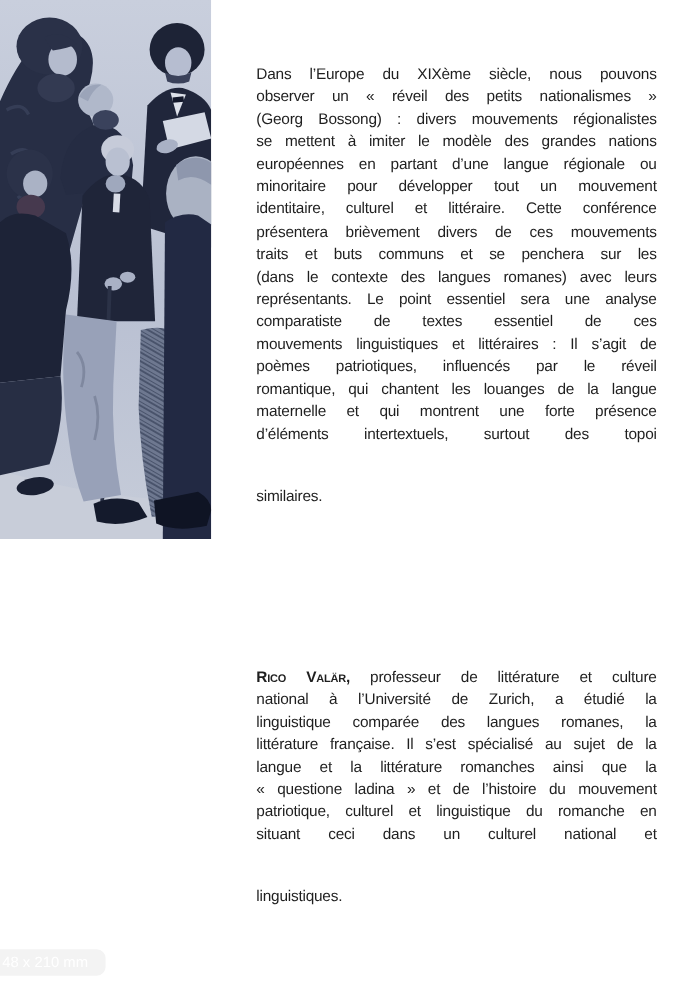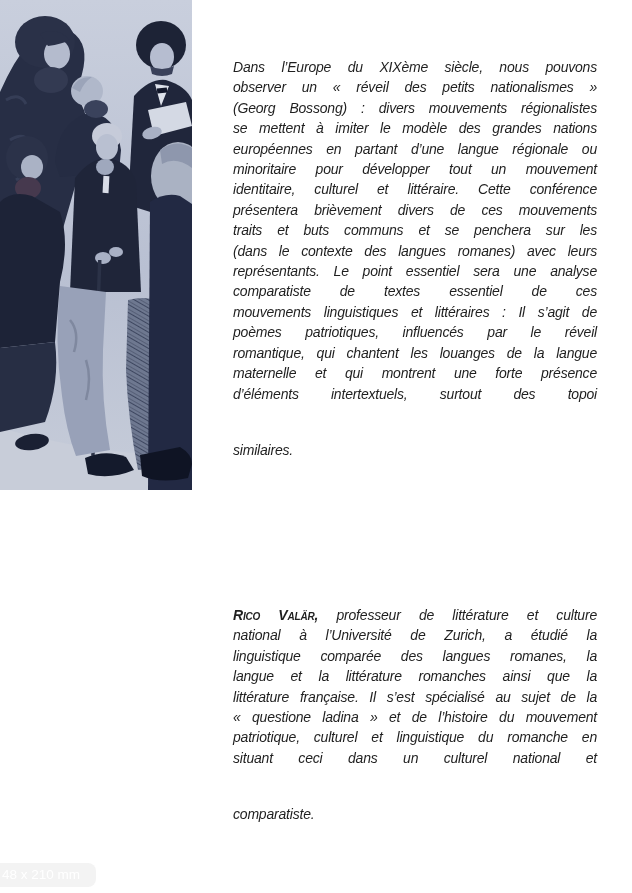--- a/index.html
+++ b/index.html
@@ -31,21 +31,20 @@
     color: var(--text-color, #1f1f1f);
     font-size: 14px;
     letter-spacing: -0.2px;
   }
   .abstract-block { top: 57px; }
   .bio-block { top: 605px; }
   .tline {
     line-height: 20.4px;
     text-align: justify;
     text-align-last: justify;
-    font-style: italic;
   }
   .tline.last { text-align-last: left; margin-top: 36px; }
   .speaker-name {
     font-weight: bold;
     font-variant: small-caps;
   }
   .size-tooltip {
     position: absolute;
     left: 0;
     top: 863px;
@@ -151,24 +150,24 @@
       <div class="tline">maternelle et qui montrent une forte présence</div>
       <div class="tline">d’éléments intertextuels, surtout des topoi</div>
       <div class="tline last">similaires.</div>
     </div>
 
   <div class="textblock bio-block">
     <div class="tline"><span class="speaker-name">Rico Valär,</span><span> professeur de littérature et culture</span></div>
     <div>
         <div class="tline">national à l’Université de Zurich, a étudié la</div>
         <div class="tline">linguistique comparée des langues romanes, la</div>
+        <div class="tline">littérature française. Il s’est spécialisé au sujet de la</div>
         <div class="tline">langue et la littérature romanches ainsi que la</div>
-        <div class="tline">littérature française. Il s’est spécialisé au sujet de la</div>
         <div class="tline">« questione ladina » et de l’histoire du mouvement</div>
         <div class="tline">patriotique, culturel et linguistique du romanche en</div>
         <div class="tline">situant ceci dans un culturel national et</div>
-        <div class="tline last">comparatiste.</div>
+        <div class="tline last">linguistiques.</div>
       </div>
   </div>
 
   <div class="size-tooltip">48 x 210 mm</div>
 
 </div>
 
 </body></html>

